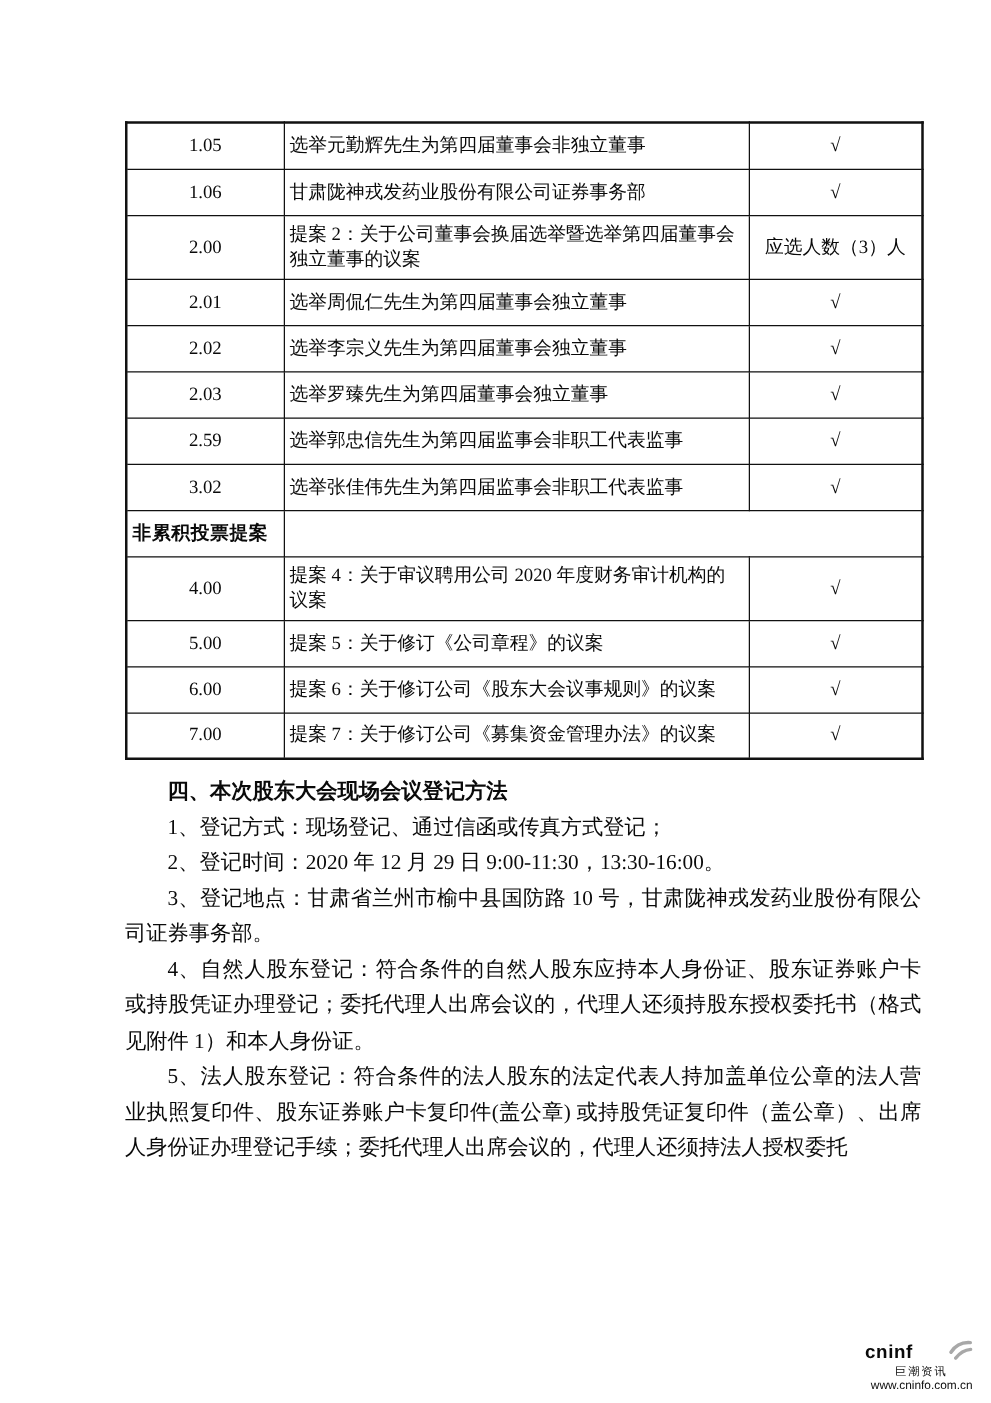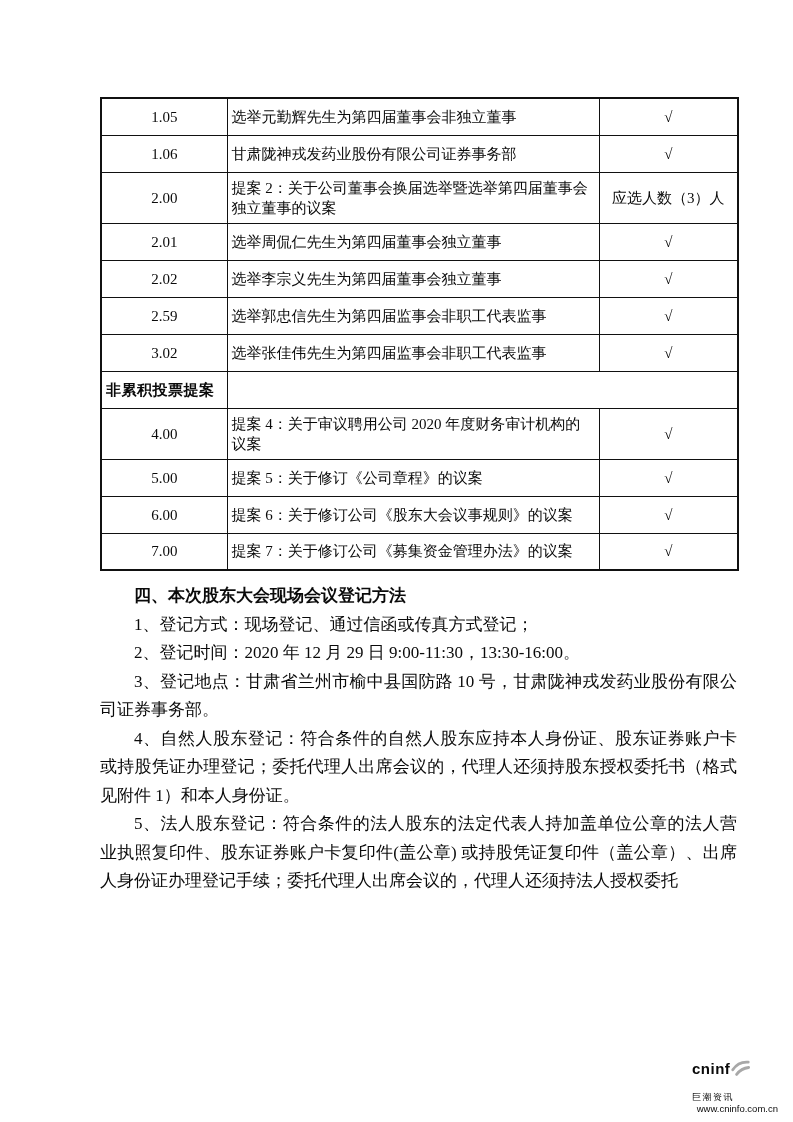--- a/index.html
+++ b/index.html
@@ -62,35 +62,35 @@
   }
   .cninfo-logo {
     position: absolute;
     right: 15px; bottom: 9px;
     width: 86px;
     line-height: 1;
   }
   .logo-top {
     display: flex;
     align-items: center;
-    justify-content: flex-start;
+    justify-content: space-between;
     gap: 1px;
   }
   .logo-brand {
     font-family: "Liberation Sans", "DejaVu Sans", sans-serif;
     font-weight: bold;
     font-size: 15px;
     letter-spacing: 0.5px;
   }
   .logo-cn {
     font-size: 9px;
     letter-spacing: 1.5px;
-    text-align: left;
+    text-align: right;
     padding-right: 20px;
-    margin-top: 14px;
+    margin-top: 1px;
   }
   .logo-url {
     font-family: "Liberation Sans", "DejaVu Sans", sans-serif;
     font-size: 9.5px;
     text-align: right;
     margin-top: 2px;
     white-space: nowrap;
   }
 </style>
 </head>
@@ -121,20 +121,25 @@
           <td class="c3">应选人数（3）人</td>
         </tr>
         <tr>
           <td class="c1">2.01</td>
           <td class="c2">选举周侃仁先生为第四届董事会独立董事</td>
           <td class="c3">√</td>
         </tr>
         <tr>
           <td class="c1">2.02</td>
           <td class="c2">选举李宗义先生为第四届董事会独立董事</td>
+          <td class="c3">√</td>
+        </tr>
+        <tr>
+          <td class="c1">2.03</td>
+          <td class="c2">选举罗臻先生为第四届董事会独立董事</td>
           <td class="c3">√</td>
         </tr>
         <tr>
           <td class="c1">2.59</td>
           <td class="c2">选举郭忠信先生为第四届监事会非职工代表监事</td>
           <td class="c3">√</td>
         </tr>
         <tr>
           <td class="c1">3.02</td>
           <td class="c2">选举张佳伟先生为第四届监事会非职工代表监事</td>

